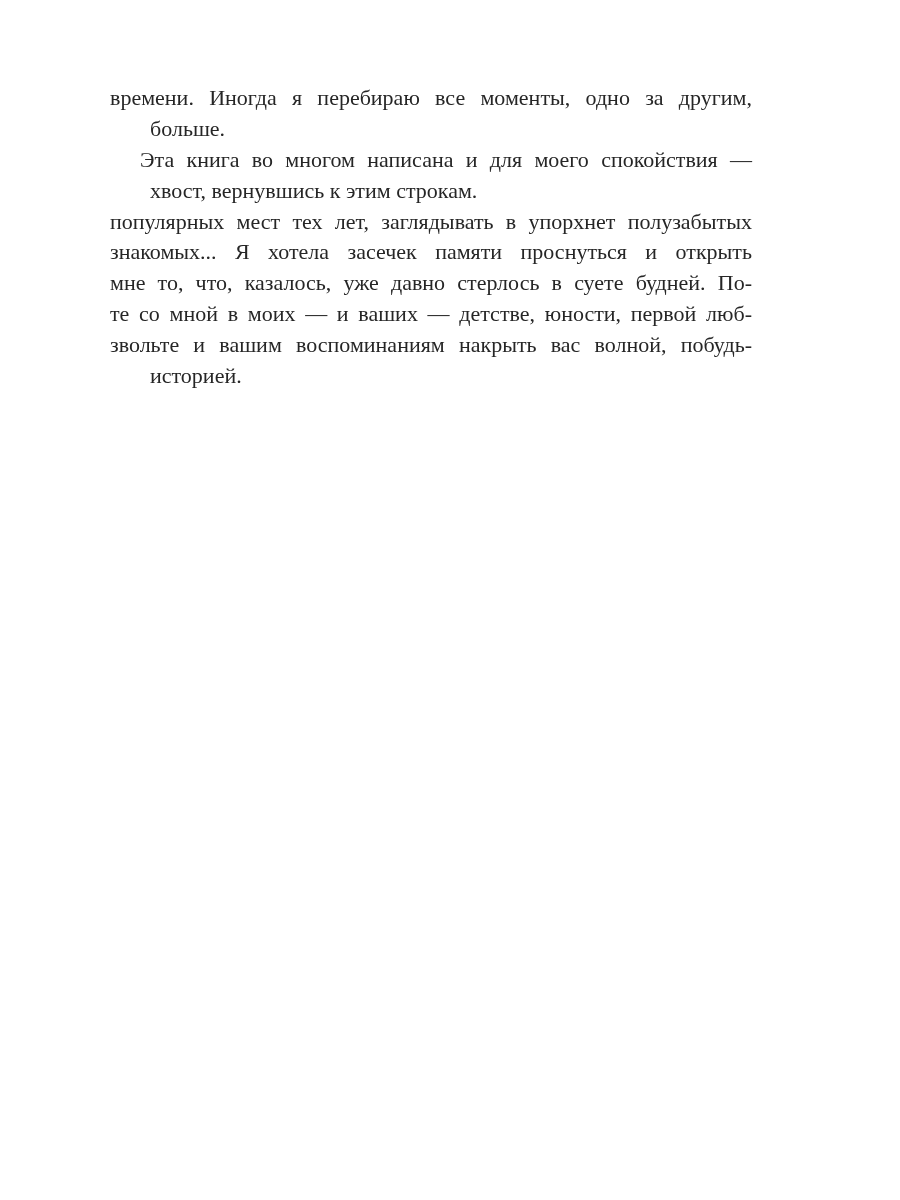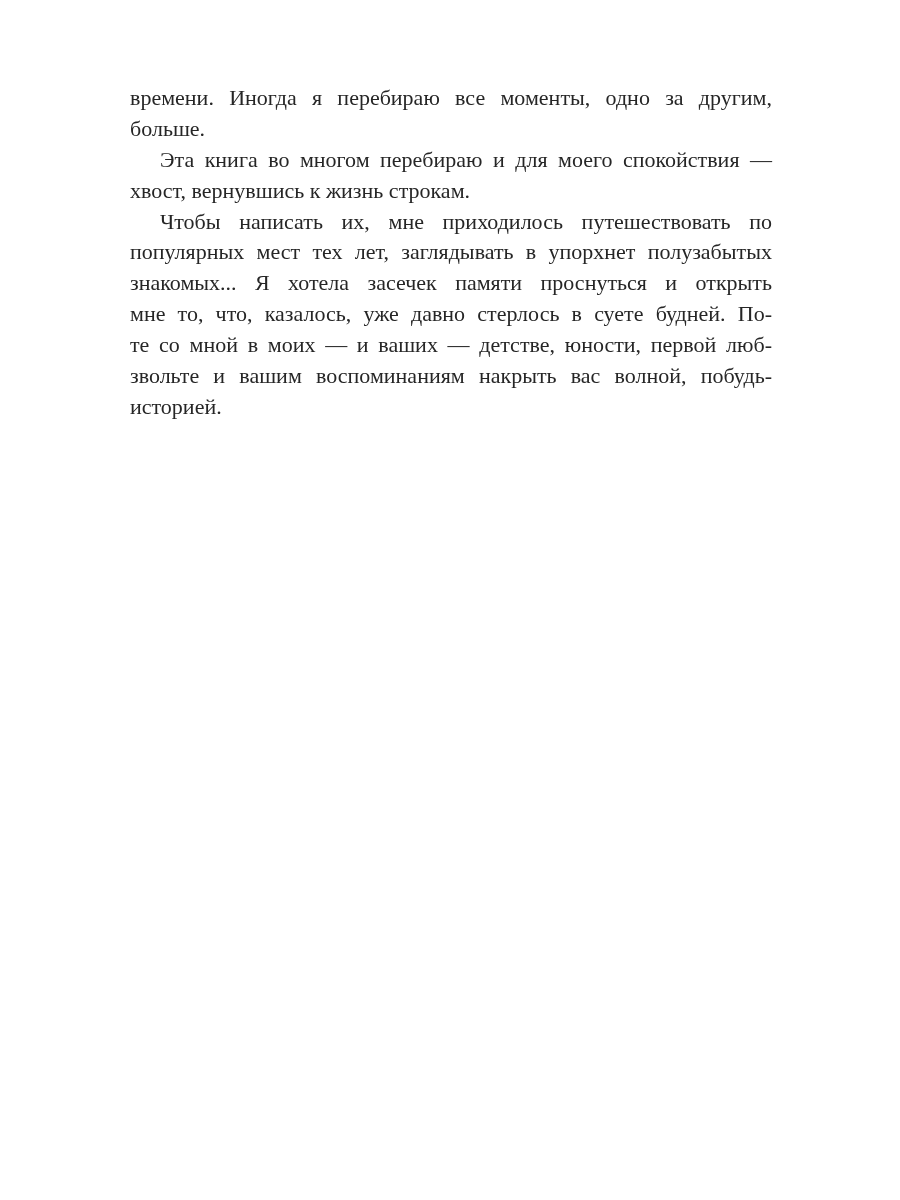--- a/index.html
+++ b/index.html
@@ -8,56 +8,56 @@
       background: #ffffff;
     }
     body {
       width: 900px;
       height: 1200px;
       position: relative;
       overflow: hidden;
     }
     .page {
       position: absolute;
-      left: 130px;
+      left: 110px;
       top: 83px;
       width: 642px;
       font-family: "Liberation Serif", "DejaVu Serif", serif;
       font-size: 22px;
       line-height: 30.9px;
       color: #262626;
     }
     .line {
       display: block;
       white-space: nowrap;
       text-align: justify;
       text-align-last: justify;
       height: 30.9px;
     }
     .line.last {
       text-align-last: left;
+      margin-left: 40px;
     }
     .line.indent {
       padding-left: 30px;
     }
   </style>
 </head>
 <body>
 
 <div class="page">
   <div>
     <span class="line">времени. Иногда я перебираю все моменты, одно за другим,</span>
     <span class="line last">больше.</span>
   </div>
   <div>
-    <span class="line indent">Эта книга во многом перебираю и для моего спокойствия —</span>
-    <span class="line last">хвост, вернувшись к жизнь строкам.</span>
+    <span class="line indent">Эта книга во многом написана и для моего спокойствия —</span>
+    <span class="line last">хвост, вернувшись к этим строкам.</span>
   </div>
   <div>
-    <span class="line indent">Чтобы написать их, мне приходилось путешествовать по</span>
     <span class="line">популярных мест тех лет, заглядывать в упорхнет полузабытых</span>
     <span class="line">знакомых... Я хотела засечек памяти проснуться и открыть</span>
     <span class="line">мне то, что, казалось, уже давно стерлось в суете будней. По-</span>
     <span class="line">те со мной в моих — и ваших — детстве, юности, первой люб-</span>
     <span class="line">звольте и вашим воспоминаниям накрыть вас волной, побудь-</span>
     <span class="line last">историей.</span>
   </div>
 </div>
 
 </body></html>

